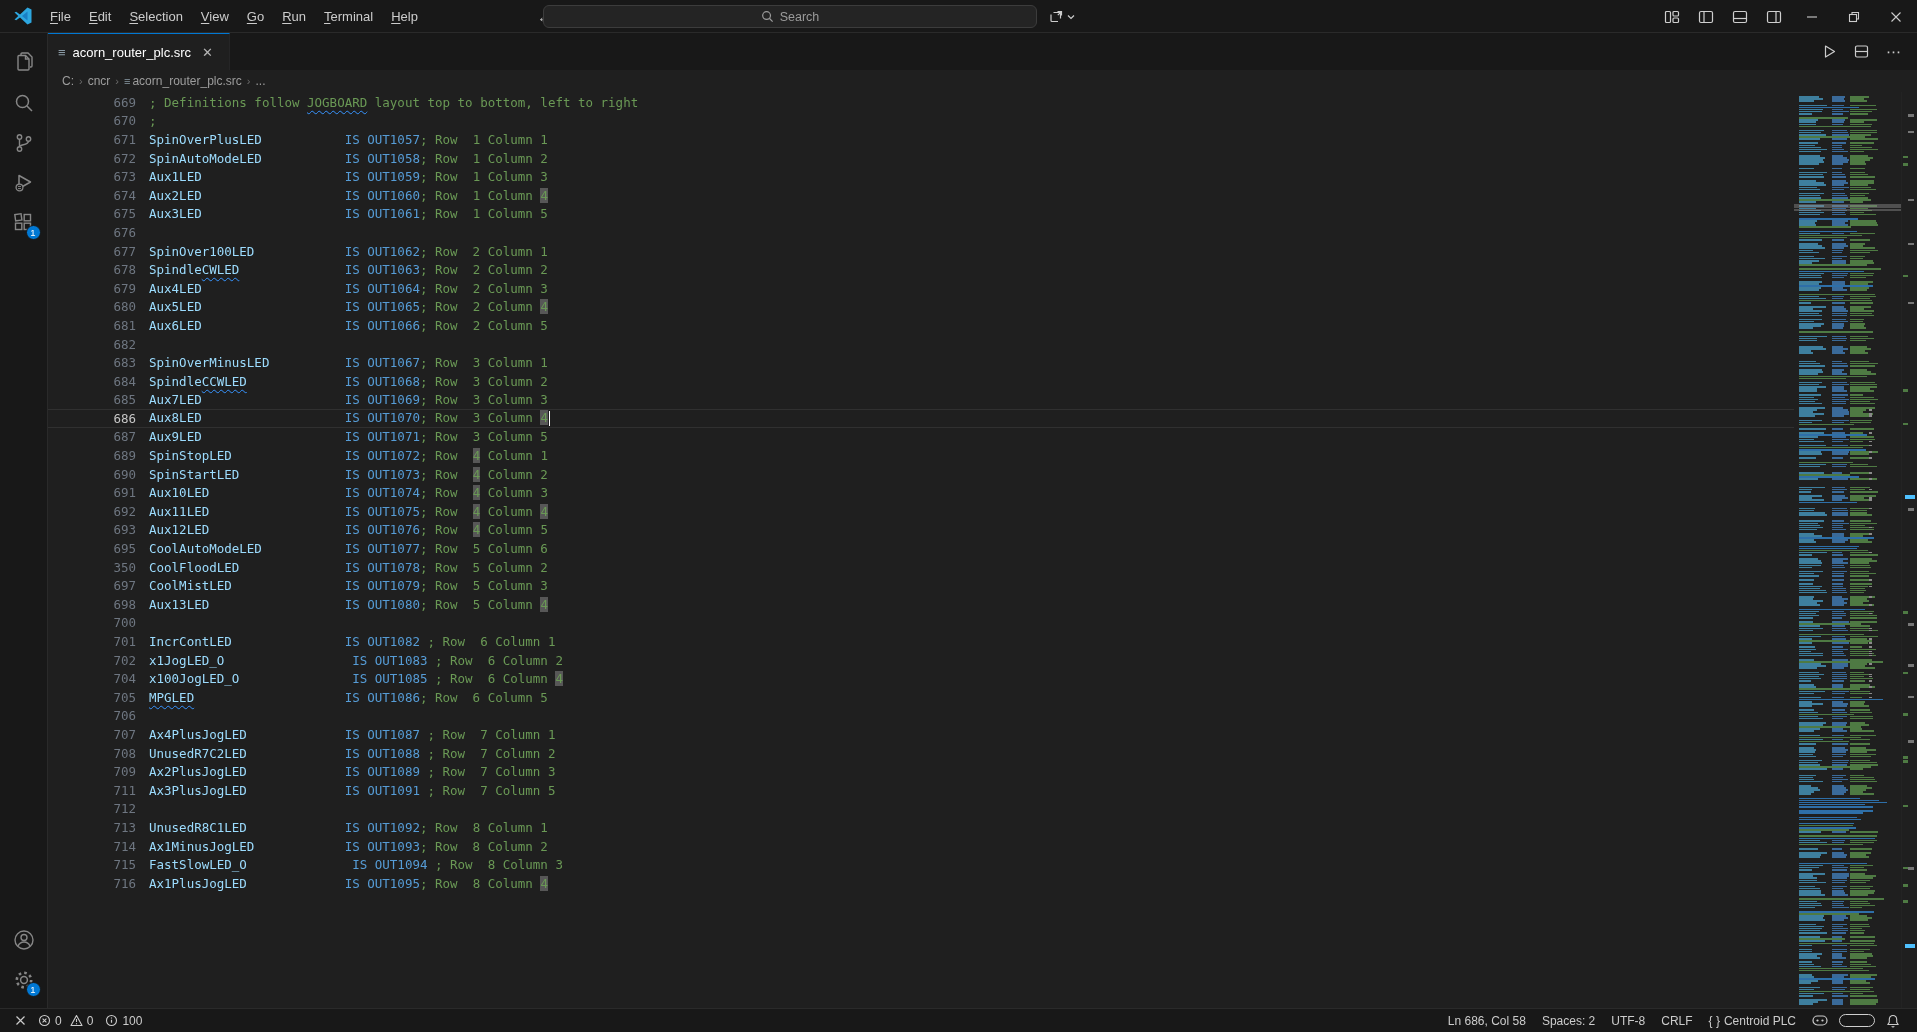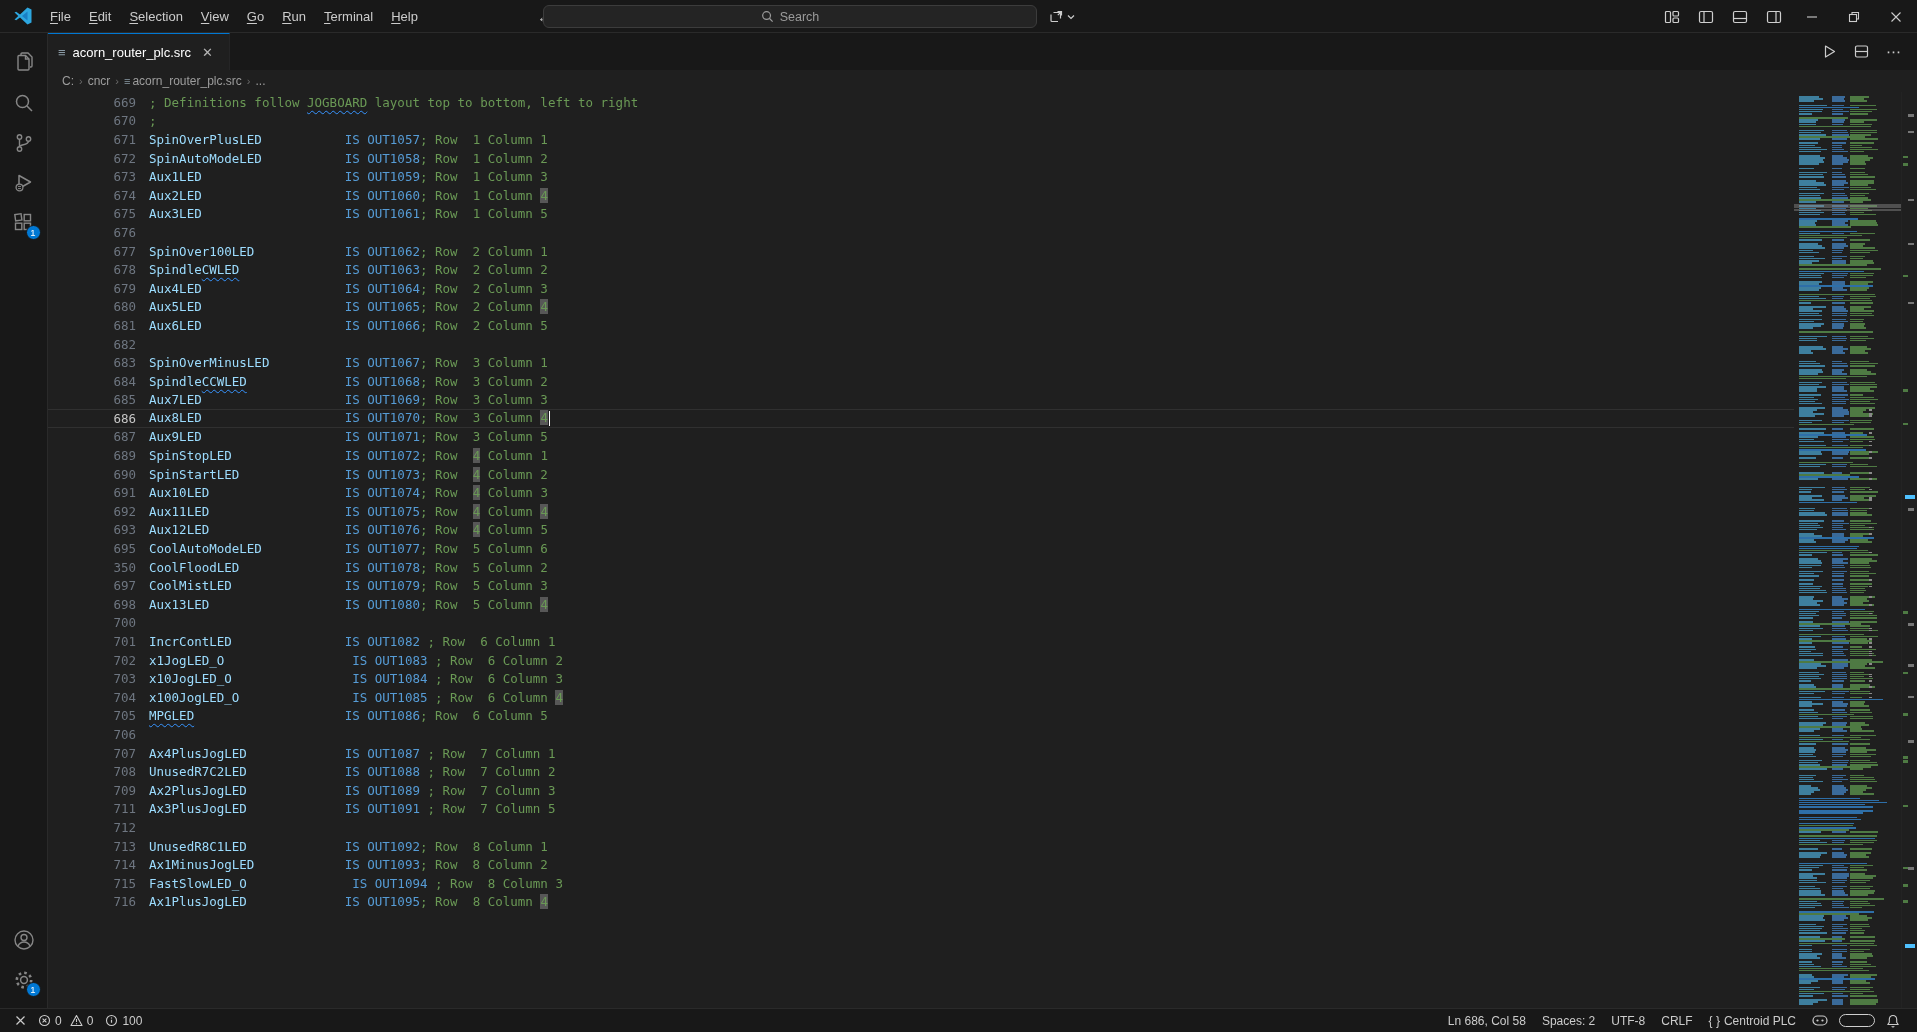--- a/index.html
+++ b/index.html
@@ -378,24 +378,20 @@
             </div>
             <div class="code-line">
               <span class="gutter">701</span>
               <span class="line-text"><span class="tv">IncrContLED</span><span class="tp">               </span><span class="tk">IS OUT1082</span><span class="tc"> ; Row  6 Column 1</span></span>
             </div>
             <div class="code-line">
               <span class="gutter">702</span>
               <span class="line-text"><span class="tv">x1JogLED_O</span><span class="tp">                 </span><span class="tk">IS OUT1083</span><span class="tc"> ; Row  6 Column 2</span></span>
             </div>
             <div class="code-line">
-              <span class="gutter">703</span>
-              <span class="line-text"><span class="tv">x10JogLED_O</span><span class="tp">                </span><span class="tk">IS OUT1084</span><span class="tc"> ; Row  6 Column 3</span></span>
-            </div>
-            <div class="code-line">
               <span class="gutter">704</span>
               <span class="line-text"><span class="tv">x100JogLED_O</span><span class="tp">               </span><span class="tk">IS OUT1085</span><span class="tc"> ; Row  6 Column </span><span class="tc box">4</span></span>
             </div>
             <div class="code-line">
               <span class="gutter">705</span>
               <span class="line-text"><span class="tv sq">MPGLED</span><span class="tp">                    </span><span class="tk">IS OUT1086</span><span class="tc">; Row  6 Column 5</span></span>
             </div>
             <div class="code-line">
               <span class="gutter">706</span>
               <span class="line-text"></span>

